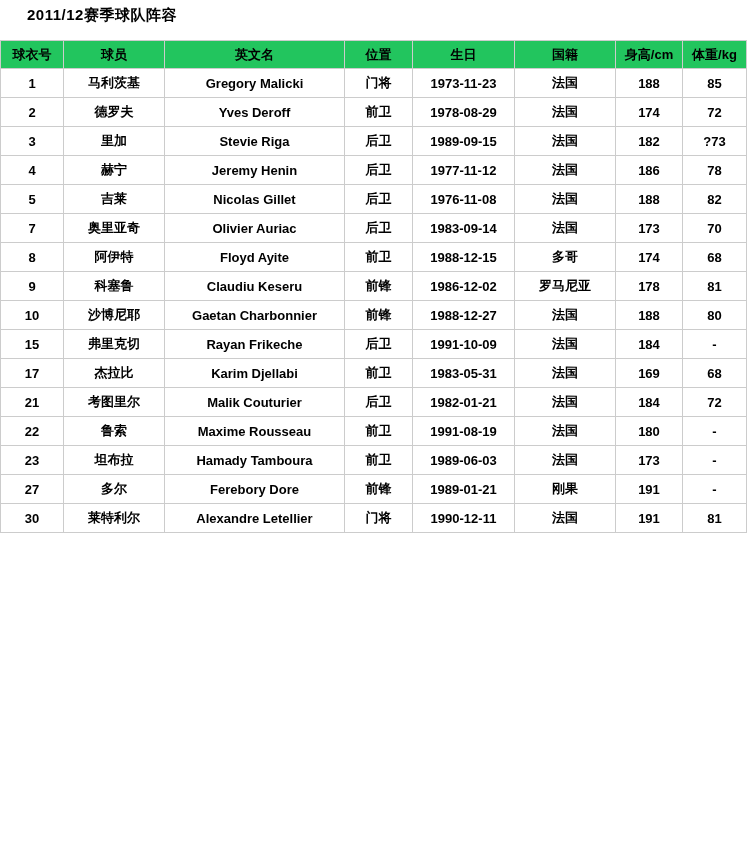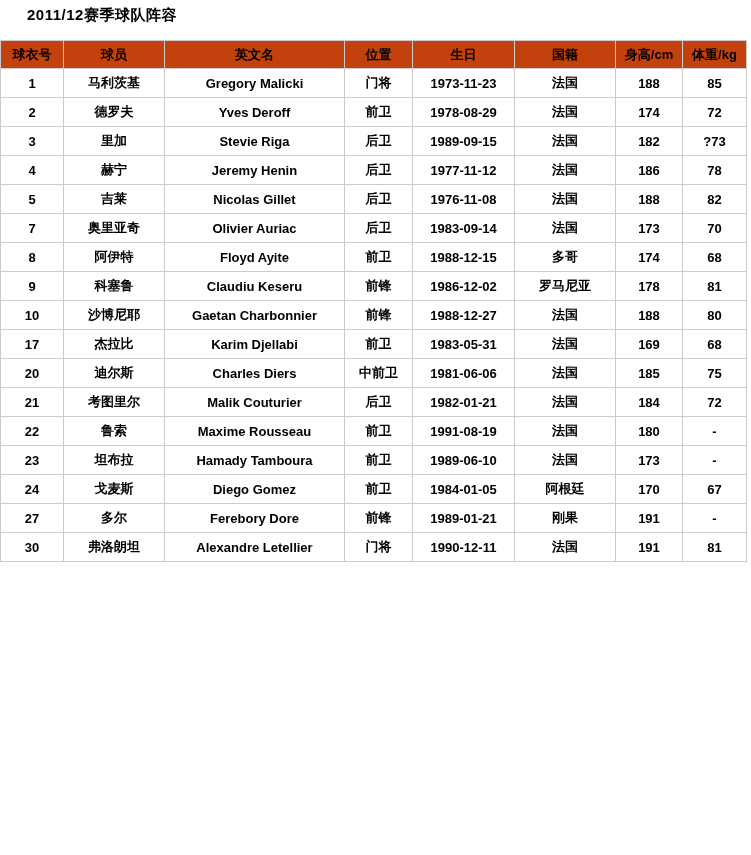--- a/index.html
+++ b/index.html
@@ -39,21 +39,21 @@
     text-align: center;
     vertical-align: middle;
     font-weight: bold;
     font-size: 13px;
     padding: 0;
     overflow: hidden;
     white-space: nowrap;
   }
   table.roster thead th {
     height: 27px;
-    background: #c2410c;
+    background: #22c55e;
   }
   table.roster tbody td {
     height: 28px;
     background: #ffffff;
   }
 </style>
 </head>
 <body>
 
 <div class="viewport">
@@ -167,40 +167,40 @@
           <td>10</td>
           <td>沙博尼耶</td>
           <td>Gaetan Charbonnier</td>
           <td>前锋</td>
           <td>1988-12-27</td>
           <td>法国</td>
           <td>188</td>
           <td>80</td>
         </tr>
         <tr>
+          <td>15</td>
+          <td>弗里克切</td>
+          <td>Rayan Frikeche</td>
+          <td>后卫</td>
+          <td>1991-10-09</td>
+          <td>法国</td>
+          <td>184</td>
+          <td>-</td>
+        </tr>
+        <tr>
           <td>17</td>
           <td>杰拉比</td>
           <td>Karim Djellabi</td>
           <td>前卫</td>
           <td>1983-05-31</td>
           <td>法国</td>
           <td>169</td>
           <td>68</td>
         </tr>
         <tr>
-          <td>20</td>
-          <td>迪尔斯</td>
-          <td>Charles Diers</td>
-          <td>中前卫</td>
-          <td>1981-06-06</td>
-          <td>法国</td>
-          <td>185</td>
-          <td>75</td>
-        </tr>
-        <tr>
           <td>21</td>
           <td>考图里尔</td>
           <td>Malik Couturier</td>
           <td>后卫</td>
           <td>1982-01-21</td>
           <td>法国</td>
           <td>184</td>
           <td>72</td>
         </tr>
         <tr>
@@ -211,48 +211,38 @@
           <td>1991-08-19</td>
           <td>法国</td>
           <td>180</td>
           <td>-</td>
         </tr>
         <tr>
           <td>23</td>
           <td>坦布拉</td>
           <td>Hamady Tamboura</td>
           <td>前卫</td>
-          <td>1989-06-10</td>
+          <td>1989-06-03</td>
           <td>法国</td>
           <td>173</td>
           <td>-</td>
-        </tr>
-        <tr>
-          <td>24</td>
-          <td>戈麦斯</td>
-          <td>Diego Gomez</td>
-          <td>前卫</td>
-          <td>1984-01-05</td>
-          <td>阿根廷</td>
-          <td>170</td>
-          <td>67</td>
         </tr>
         <tr>
           <td>27</td>
           <td>多尔</td>
           <td>Ferebory Dore</td>
           <td>前锋</td>
           <td>1989-01-21</td>
           <td>刚果</td>
           <td>191</td>
           <td>-</td>
         </tr>
         <tr>
           <td>30</td>
-          <td>弗洛朗坦</td>
+          <td>莱特利尔</td>
           <td>Alexandre Letellier</td>
           <td>门将</td>
           <td>1990-12-11</td>
           <td>法国</td>
           <td>191</td>
           <td>81</td>
         </tr>
       </tbody>
   </table>
 </div>

